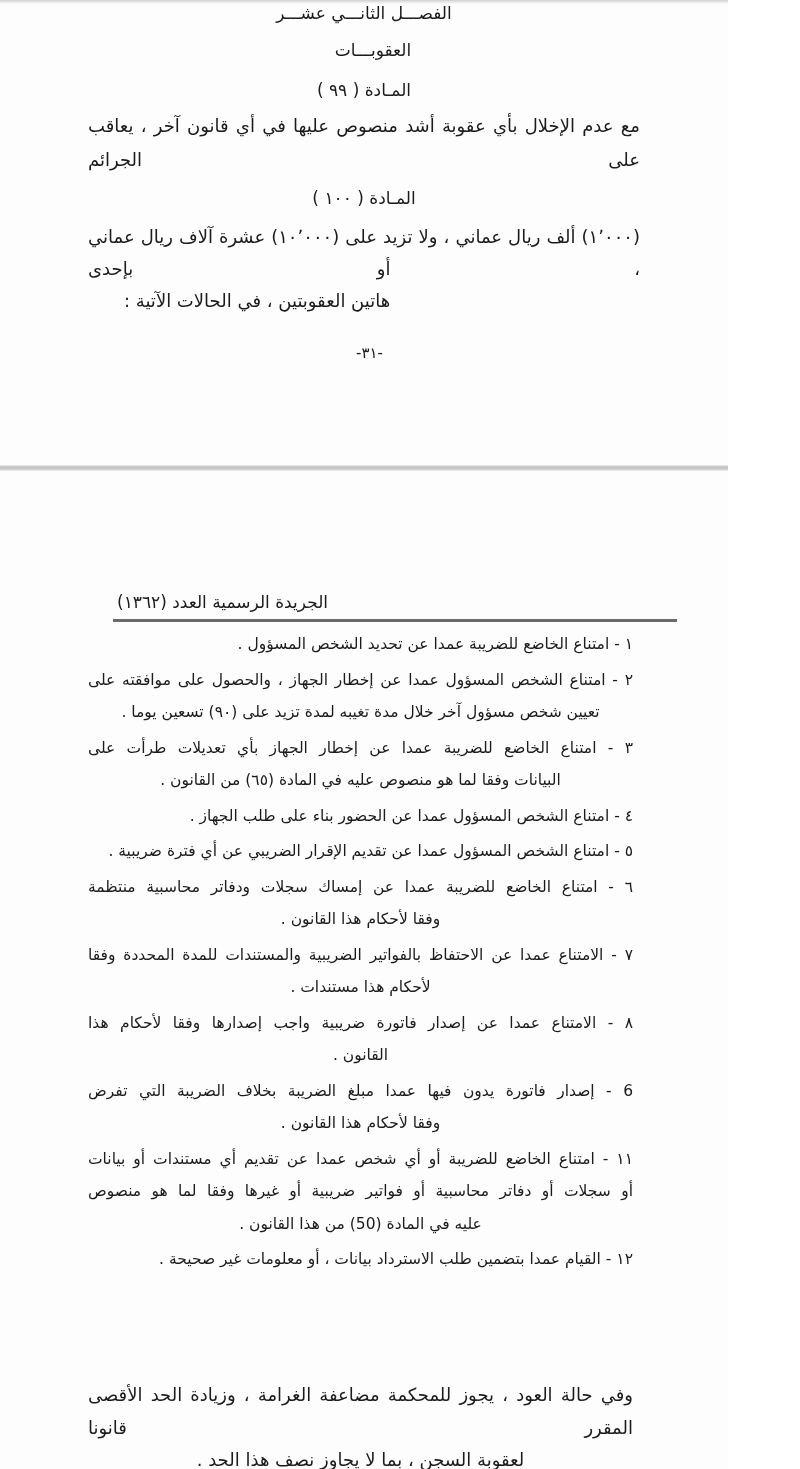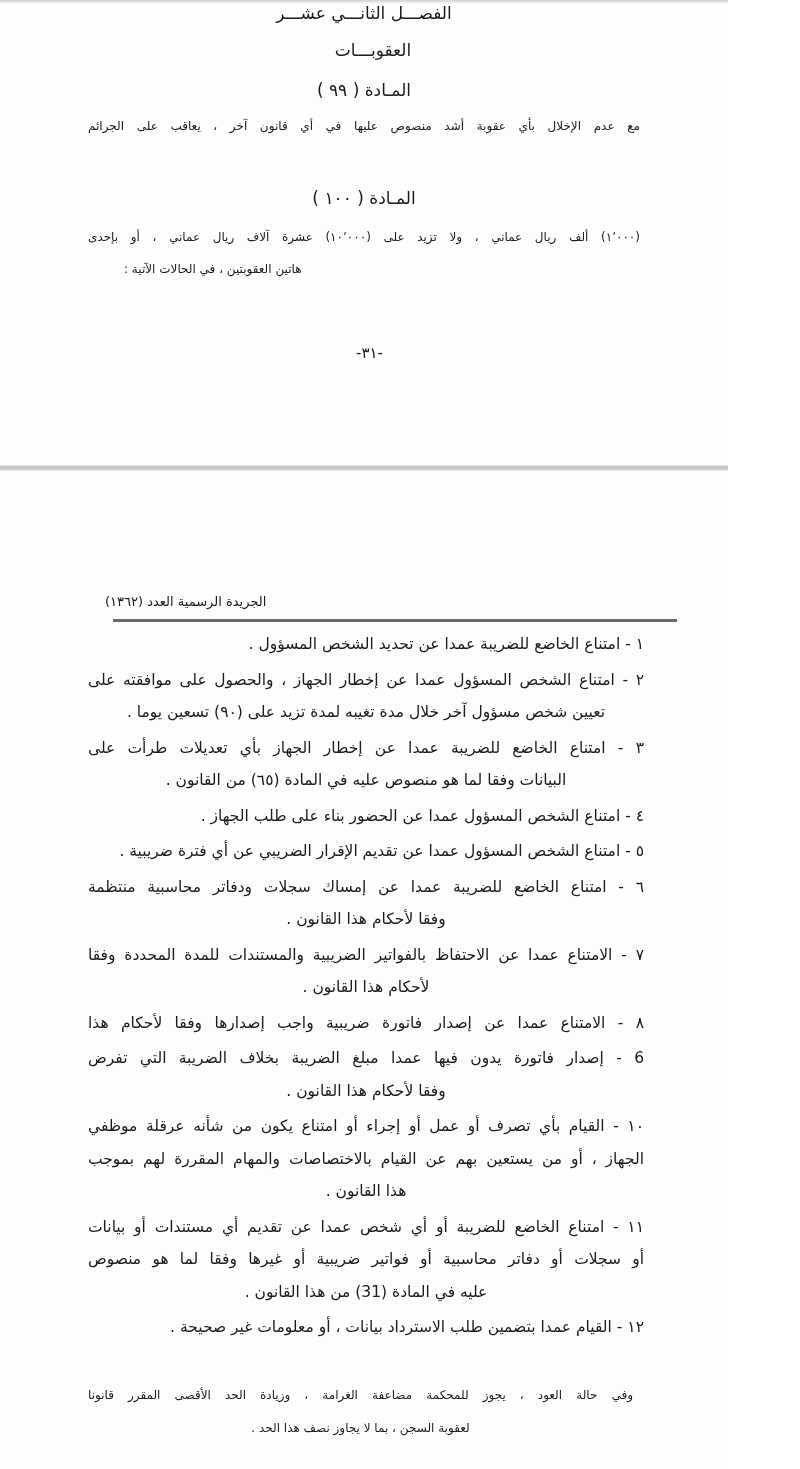--- a/index.html
+++ b/index.html
@@ -9,32 +9,32 @@
     font-family:"DejaVu Sans",sans-serif;font-weight:400;
   }
   .top-edge{position:absolute;top:0;left:0;width:100%;height:4px;
     background:linear-gradient(180deg,#cfcfcf 0%,#ececec 60%,#fdfdfd 100%);}
   .heading{position:absolute;left:0;right:0;text-align:center;
     font-size:17px;line-height:22px;direction:rtl;}
   .h-chapter{top:2px;}
   .h-section{top:39px;margin-left:18px;}
   .h-art99{top:79px;}
   .h-art100{top:187px;}
-  .para{position:absolute;direction:rtl;font-size:12px;}
+  .para{position:absolute;direction:rtl;font-size:18px;}
   .body99{top:109px;left:88px;right:88px;line-height:34px;}
   .body100{top:221px;left:88px;right:88px;line-height:32px;}
   .pagenum{position:absolute;top:344px;left:0;right:0;text-align:center;
     font-size:15px;letter-spacing:1px;padding-left:11px;}
   .band{position:absolute;top:465px;left:0;width:100%;height:6px;
     background:linear-gradient(180deg,#ececec 0%,#c2c2c2 35%,#c9c9c9 65%,#efefef 100%);}
-  .gz-header{position:absolute;top:592px;left:105px;direction:rtl;
-    font-size:13px;line-height:20px;text-align:center;}
+  .gz-header{position:absolute;top:592px;left:117px;direction:rtl;
+    font-size:17px;line-height:20px;text-align:center;}
   .gz-rule{position:absolute;top:619px;left:113px;width:564px;height:3px;
     background:#6a6a6a;}
-  .items{position:absolute;top:628px;left:88px;right:84px;direction:rtl;
+  .items{position:absolute;top:628px;left:88px;right:95px;direction:rtl;
     font-size:15.5px;line-height:32.5px;}
   .item{margin-bottom:3px;}
   .closing{top:1379px;left:88px;right:95px;line-height:32.5px;}
   .ln{white-space:normal;}
   .ln-right{text-align:right;}
   .ln-left{text-align:left;margin-left:36px;}
   .ln-center{text-align:center;}
   .ln-justify{text-align:justify;text-align-last:justify;}
 </style>
 </head>
@@ -78,38 +78,34 @@
       </div>
       <div class="item">
         <div class="ln ln-right">٥ - امتناع الشخص المسؤول عمدا عن تقديم الإقرار الضريبي عن أي فترة ضريبية .</div>
       </div>
       <div class="item">
         <div class="ln ln-justify">٦ - امتناع الخاضع للضريبة عمدا عن إمساك سجلات ودفاتر محاسبية منتظمة</div>
         <div class="ln ln-center">وفقا لأحكام هذا القانون .</div>
       </div>
       <div class="item">
         <div class="ln ln-justify">٧ - الامتناع عمدا عن الاحتفاظ بالفواتير الضريبية والمستندات للمدة المحددة وفقا</div>
-        <div class="ln ln-center">لأحكام هذا القانون .</div>
+        <div class="ln ln-center">لأحكام هذا مستندات .</div>
       </div>
       <div class="item">
         <div class="ln ln-justify">٨ - الامتناع عمدا عن إصدار فاتورة ضريبية واجب إصدارها وفقا لأحكام هذا</div>
+        <div class="ln ln-center">القانون .</div>
       </div>
       <div class="item">
         <div class="ln ln-justify">6 - إصدار فاتورة يدون فيها عمدا مبلغ الضريبة بخلاف الضريبة التي تفرض</div>
         <div class="ln ln-center">وفقا لأحكام هذا القانون .</div>
       </div>
       <div class="item">
-        <div class="ln ln-justify">١٠ - القيام بأي تصرف أو عمل أو إجراء أو امتناع يكون من شأنه عرقلة موظفي</div>
-        <div class="ln ln-justify">الجهاز ، أو من يستعين بهم عن القيام بالاختصاصات والمهام المقررة لهم بموجب</div>
-        <div class="ln ln-center">هذا القانون .</div>
-      </div>
-      <div class="item">
         <div class="ln ln-justify">١١ - امتناع الخاضع للضريبة أو أي شخص عمدا عن تقديم أي مستندات أو بيانات</div>
         <div class="ln ln-justify">أو سجلات أو دفاتر محاسبية أو فواتير ضريبية أو غيرها وفقا لما هو منصوص</div>
-        <div class="ln ln-center">عليه في المادة (31) من هذا القانون .</div>
+        <div class="ln ln-center">عليه في المادة (50) من هذا القانون .</div>
       </div>
       <div class="item">
         <div class="ln ln-right">١٢ - القيام عمدا بتضمين طلب الاسترداد بيانات ، أو معلومات غير صحيحة .</div>
       </div>
     </div>
 
   <div class="para closing">
       <div class="ln ln-justify">وفي حالة العود ، يجوز للمحكمة مضاعفة الغرامة ، وزيادة الحد الأقصى المقرر قانونا</div>
       <div class="ln ln-center">لعقوبة السجن ، بما لا يجاوز نصف هذا الحد .</div>
     </div>

